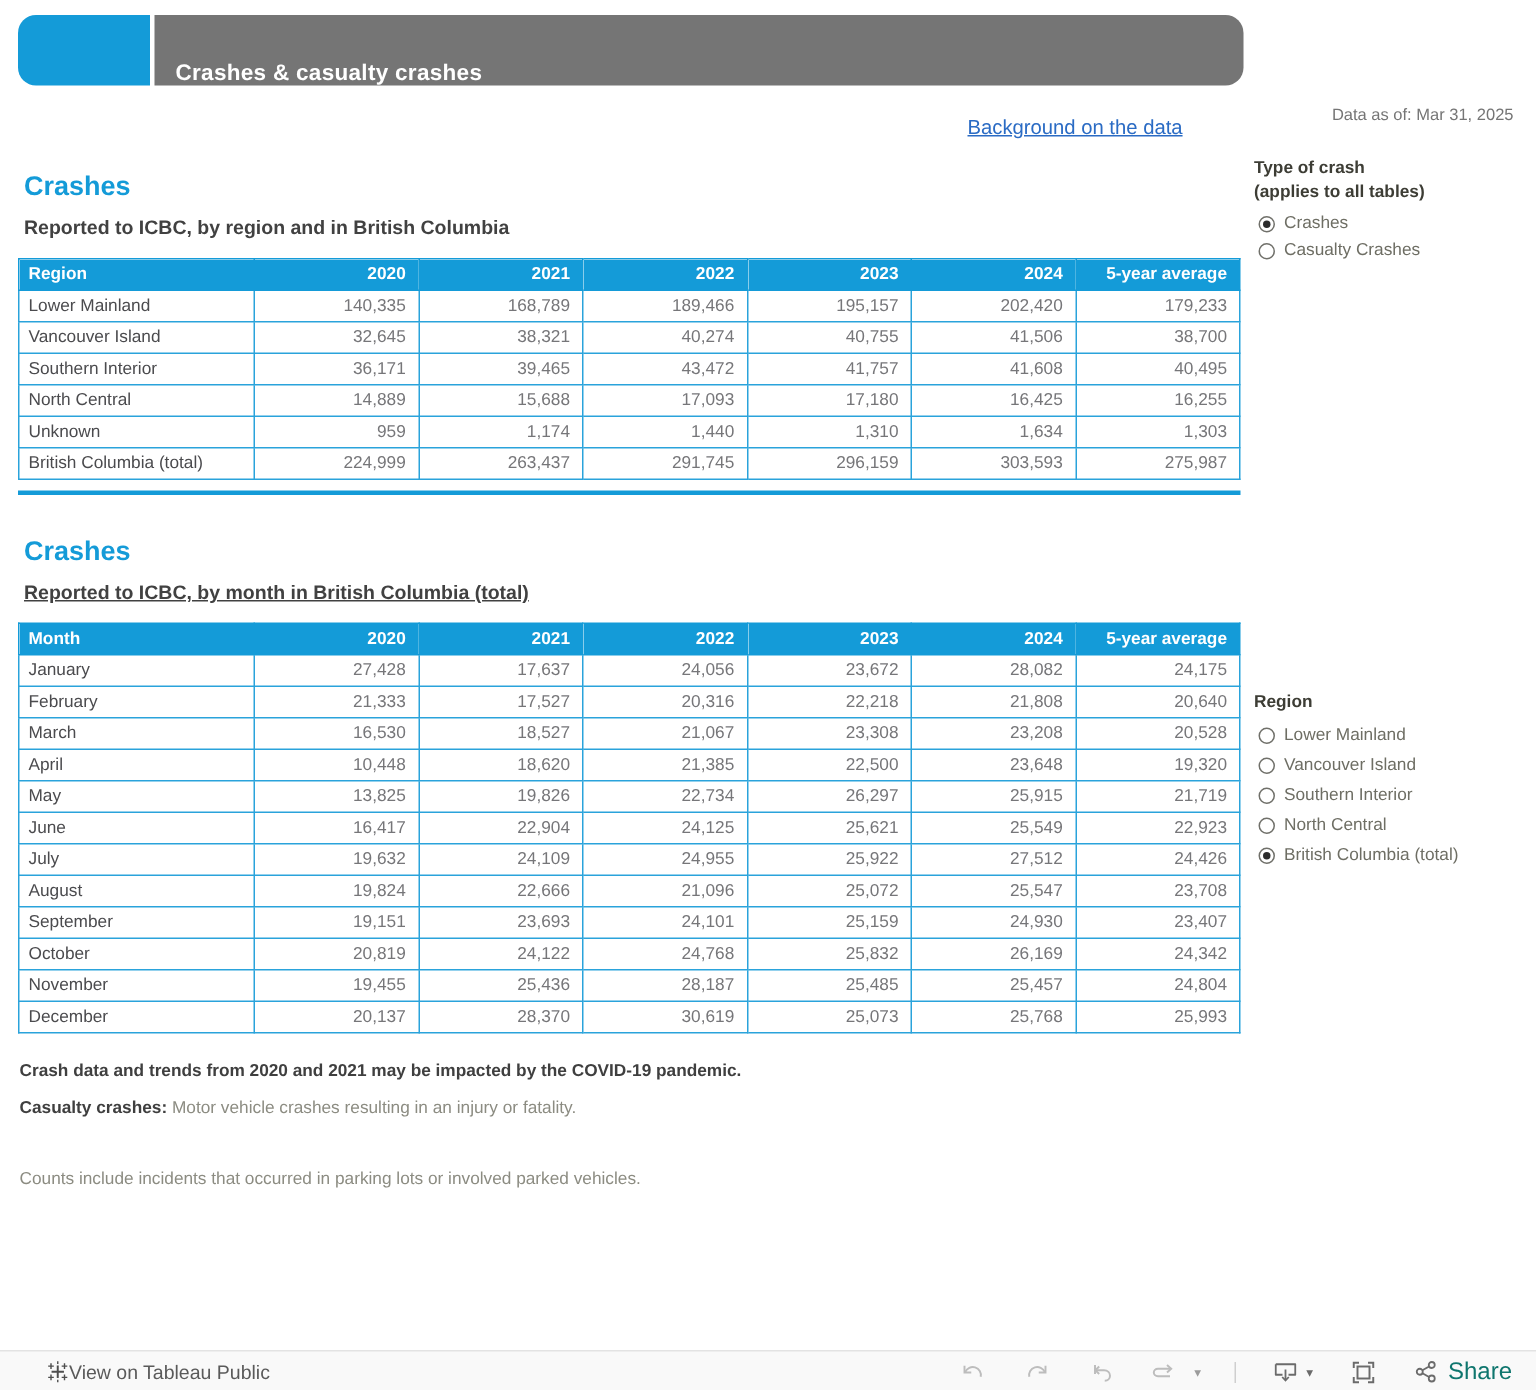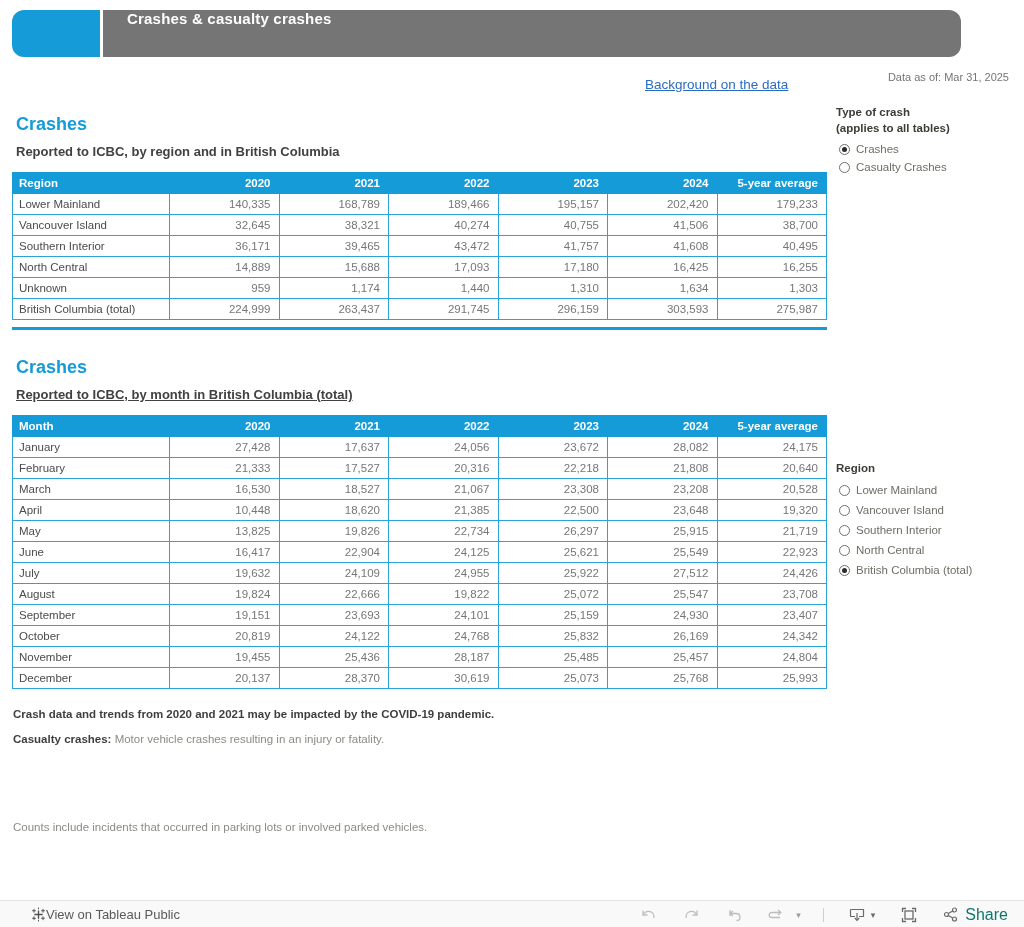--- a/index.html
+++ b/index.html
@@ -7,23 +7,23 @@
   .page {
     position:relative; width:1024px; height:927px; background:#fff;
     font-family:"Liberation Sans", sans-serif; overflow:hidden;
   }
   
   .hdr-blue {
     position:absolute; left:12px; top:10px; width:88px; height:47px;
     background:var(--accent,#149bd8); border-radius:12px 0 0 12px;
   }
   .hdr-gray {
-    position:absolute; left:103px; top:10px; width:858px; height:47px;
+    position:absolute; left:103px; top:10px; width:726px; height:47px;
     background:var(--bar_gray,#757575); border-radius:0 12px 12px 0;
-    display:flex; align-items:flex-start; padding-left:24px;
+    display:flex; align-items:flex-end; padding-left:14px;
   }
   .hdr-title { color:#fff; font-size:15px; font-weight:700; letter-spacing:.2px; }
   .bg-link {
     position:absolute; left:645px; top:77px; font-size:13.5px;
     color:var(--link,#2a6bc4); text-decoration:underline; cursor:pointer;
   }
   .data-as-of {
     position:absolute; right:15px; top:71px; font-size:11px; color:#757575;text-align:right;
   }
   
@@ -66,21 +66,21 @@
   .radio.selected::after {
     content:""; position:absolute; left:2px; top:2px; width:5px; height:5px;
     border-radius:50%; background:#2b2b2b;
   }
   .radio-label { font-size:11.5px; color:#6e6e64; }
   
   .note { position:absolute; left:13px; font-size:11.5px; line-height:15px; }
   .note-1 { top:707px; color:#3f3f3f; font-weight:700; }
   .note-2 { top:732px; color:#8c8c82;text-align:right; }
   .note-2 b { color:#3f3f3f; font-weight:700; }
-  .note-3 { top:779px; color:#8c8c82;margin-top:41px; }
+  .note-3 { top:779px; color:#8c8c82; }
   
   .toolbar {
     position:absolute; left:0; bottom:0; width:1024px; height:27px;
     background:#f9f9f9; border-top:1px solid #e3e3e3;
   }
   .tb-left {
     position:absolute; left:31px; top:0; height:27px;
     display:flex; align-items:center; gap:0; cursor:pointer;
   }
   .tb-left-label { font-size:13px; color:#5a5a5a; }
@@ -275,21 +275,21 @@
             <td class="c-num">24,109</td>
             <td class="c-num">24,955</td>
             <td class="c-num">25,922</td>
             <td class="c-num">27,512</td>
             <td class="c-num">24,426</td>
           </tr>
           <tr>
             <td class="c-label">August</td>
             <td class="c-num">19,824</td>
             <td class="c-num">22,666</td>
-            <td class="c-num">19,822</td>
+            <td class="c-num">21,096</td>
             <td class="c-num">25,072</td>
             <td class="c-num">25,547</td>
             <td class="c-num">23,708</td>
           </tr>
           <tr>
             <td class="c-label">September</td>
             <td class="c-num">19,151</td>
             <td class="c-num">23,693</td>
             <td class="c-num">24,101</td>
             <td class="c-num">25,159</td>

